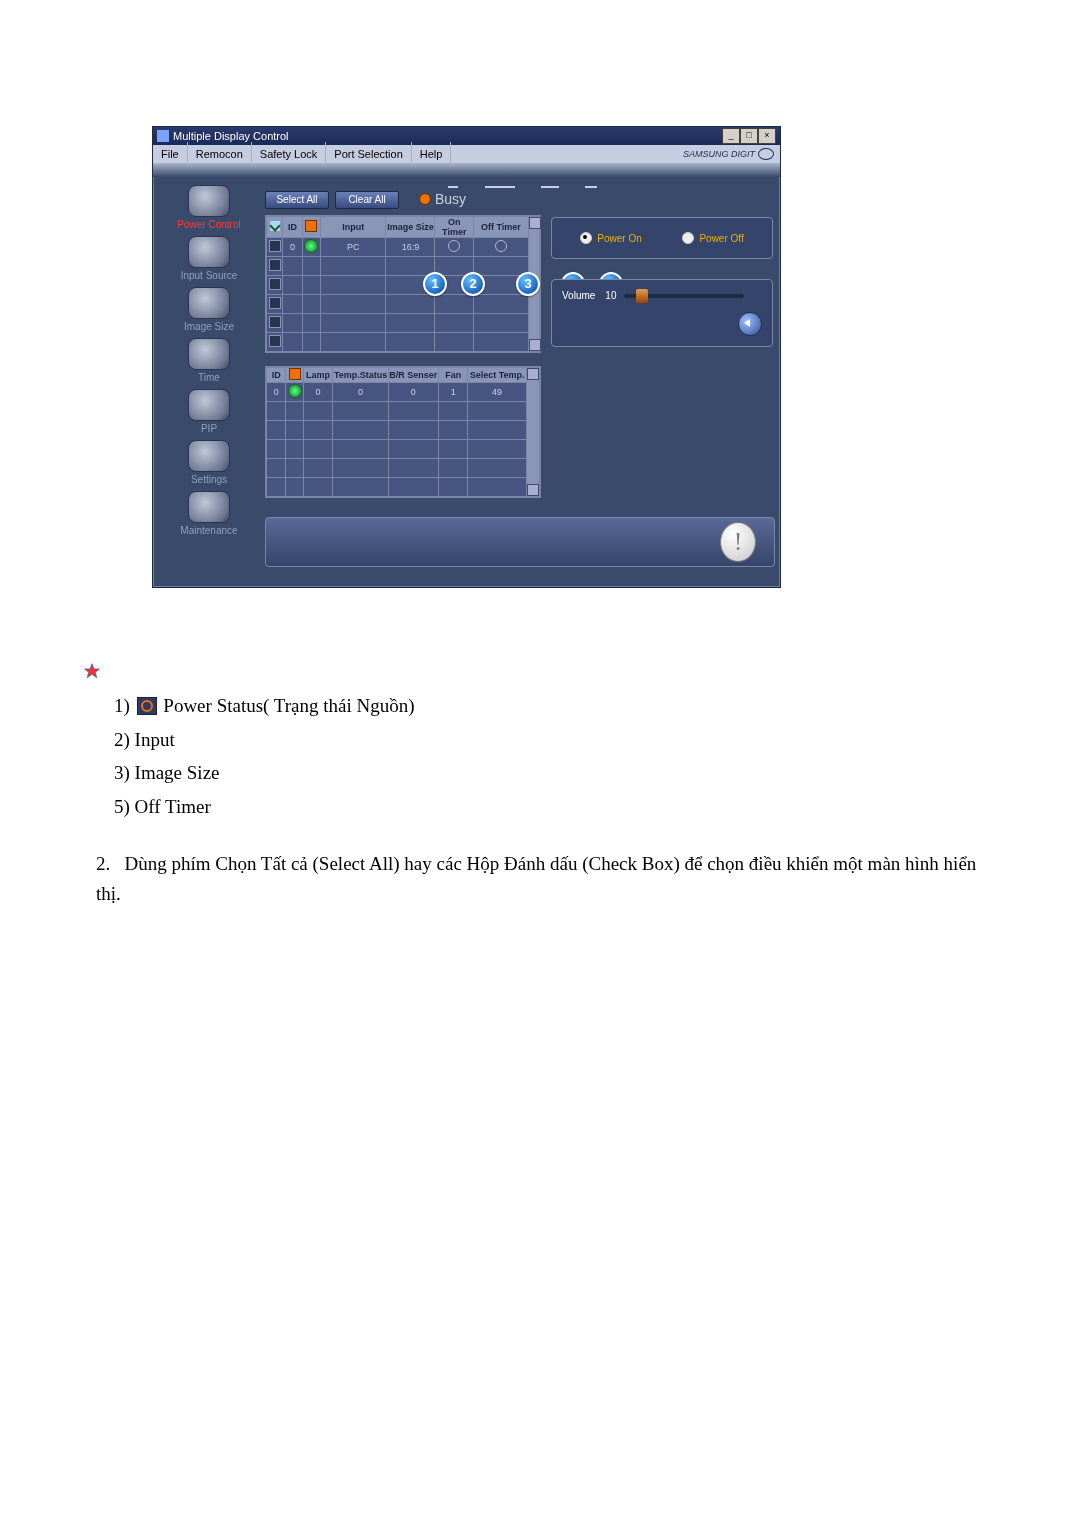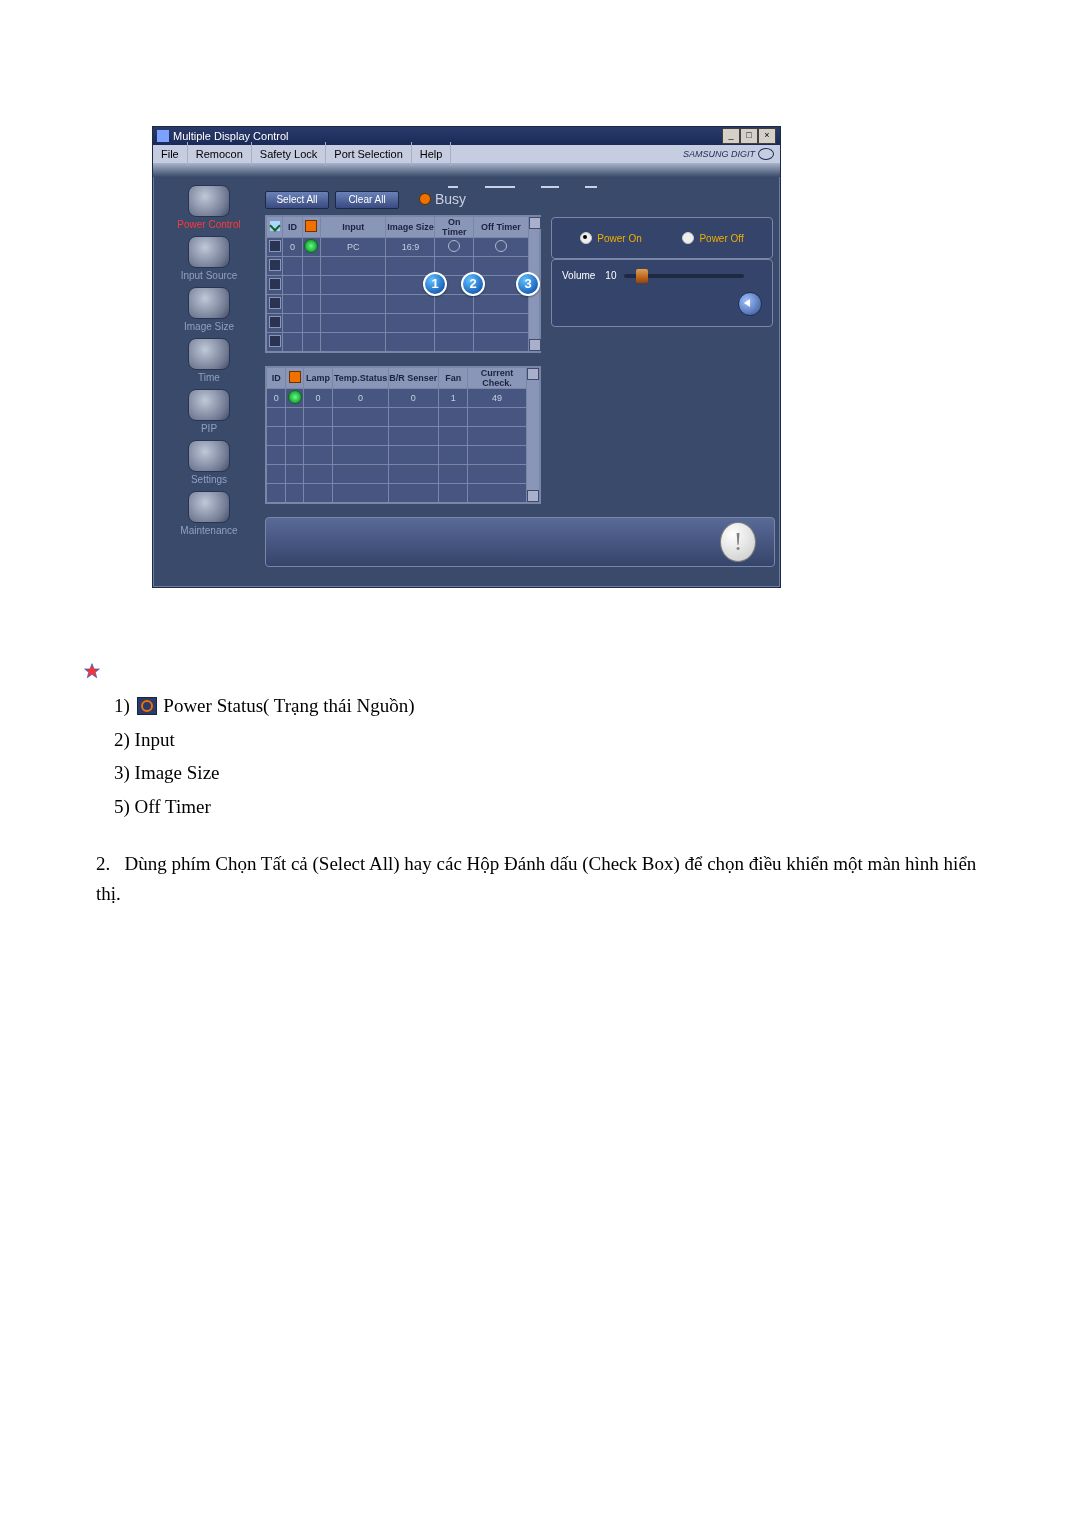--- a/index.html
+++ b/index.html
@@ -45,21 +45,21 @@
   .grid2{position:absolute;left:112px;top:189px;width:274px;border:1px solid #7a86a8;font-family:Tahoma,sans-serif;font-size:9px;color:#c8d0e0}
   .grid2 table{width:100%;border-collapse:collapse}
   .grid2 th,.grid2 td{border:1px solid #7a86a8;height:18px;text-align:center;background:#465680;padding:0}
   .grid2 th{background:#8a96b8;color:#1a2240;height:14px}
   
   .rpanel{position:absolute;left:398px;top:40px;width:222px;font-family:Tahoma,sans-serif}
   .pbtns{height:40px;background:#34446a;border:1px solid #7a86a8;border-radius:4px;display:flex;align-items:center;justify-content:space-around;padding:0 8px}
   .radio{display:flex;align-items:flex-end;font-size:10px;color:#f0b000}
   .rdot{width:10px;height:10px;border:1px solid #ccc;background:#eee;border-radius:50%;margin-right:5px;position:relative}
   .rdot.sel::after{content:"";position:absolute;left:2px;top:2px;width:4px;height:4px;background:#000;border-radius:50%}
-  .volbox{height:50px;background:#34446a;border:1px solid #7a86a8;border-radius:4px;padding:8px 10px;display:flex;align-items:center;flex-wrap:wrap;color:#fff;font-size:10px}
+  .volbox{margin-top:20px;height:50px;background:#34446a;border:1px solid #7a86a8;border-radius:4px;padding:8px 10px;display:flex;align-items:center;flex-wrap:wrap;color:#fff;font-size:10px}
   .volbox .lbl{margin-right:10px}
   .volbox .num{margin-right:8px}
   .vslider{width:120px;height:4px;background:#1e2a44;position:relative;border-radius:2px}
   .vthumb{position:absolute;left:12px;top:-5px;width:12px;height:14px;background:linear-gradient(#e0a050,#a04000);border-radius:2px}
   .vicon{width:22px;height:22px;background:radial-gradient(circle at 35% 35%,#a0c0ff,#305090);border-radius:50%;margin-left:auto;margin-top:6px;border:1px solid #203050;position:relative}
   .vicon::before{content:"";position:absolute;left:5px;top:6px;width:0;height:0;border-top:4px solid transparent;border-bottom:4px solid transparent;border-right:6px solid #fff}
   .bottombar{position:absolute;left:112px;top:340px;width:508px;height:48px;background:linear-gradient(#5a6a98,#34446a);border:1px solid #7a86a8;border-radius:4px}
   .excl{position:absolute;right:18px;top:4px;width:34px;height:38px;background:radial-gradient(circle at 35% 30%,#fff,#c8c8c8);border:1px solid #808080;border-radius:50%;font-size:26px;text-align:center;line-height:38px;color:#808080;font-family:Georgia,serif}
   
   .doctext{position:absolute;left:84px;top:656px;width:920px;line-height:1.55}
@@ -224,21 +224,21 @@
       <div class="grid2">
         <table>
           <tbody>
               <tr>
             <th style="width:18px">ID</th>
             <th style="width:16px"><span class="pwrhead"></span></th>
             <th style="width:28px">Lamp</th>
             <th style="width:50px">Temp.Status</th>
             <th style="width:48px">B/R Senser</th>
             <th style="width:28px">Fan</th>
-            <th style="width:56px">Current Check.</th>
+            <th style="width:56px">Select Temp.</th>
             <th class="scrolltrack" rowspan="7" style="padding:0">
                   <span class="scrollbtn" style="top:0"></span>
                   <span class="scrollbtn" style="bottom:0"></span>
                 </th>
           </tr>
           <tr>
             <td>0</td>
             <td><span class="pwr"></span></td>
             <td>0</td>
             <td>0</td>

